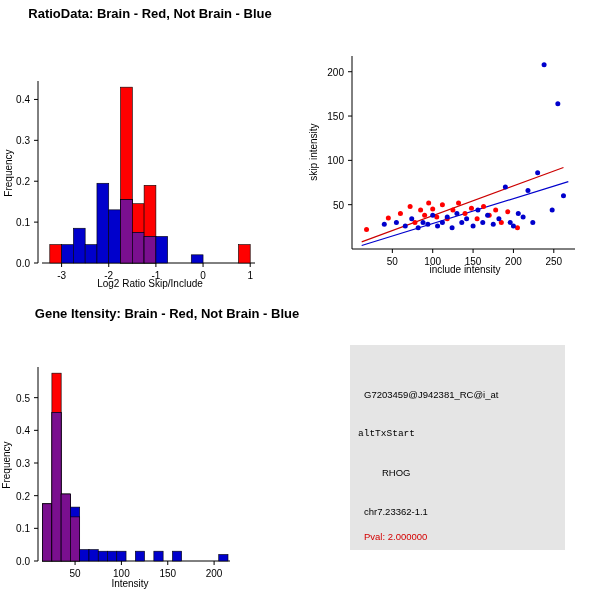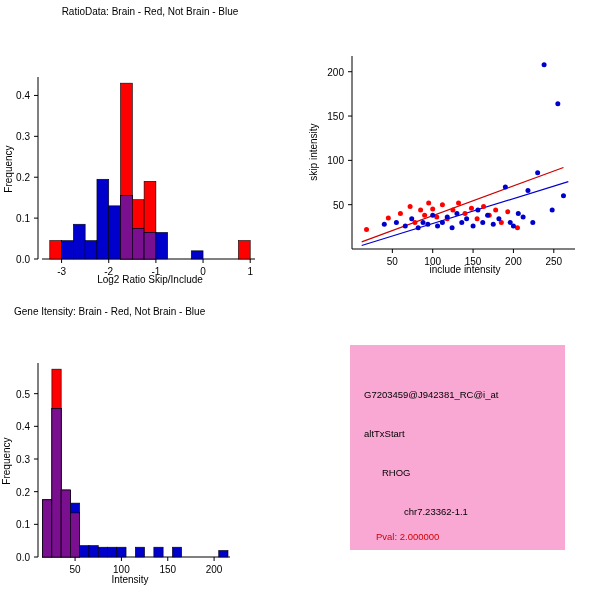--- a/index.html
+++ b/index.html
@@ -1,24 +1,24 @@
 <!DOCTYPE html>
 <html><head>
 <meta charset="utf-8">
 <style>
   html,body{margin:0;padding:0;background:#ffffff;}
   body{width:600px;height:600px;font-family:"Liberation Sans",sans-serif;color:#000;}
   #root{position:relative;width:600px;height:600px;}
   .panel{position:absolute;}
-  .title{font-weight:normal;font-size:10px;text-align:center;}
+  .title{font-weight:bold;font-size:13px;text-align:center;}
   svg{display:block;}
   text{font-family:"Liberation Sans",sans-serif;}
   .axlab{font-size:10px;}
   .ticklab{font-size:10px;}
-  .infobox{position:absolute;left:350px;top:345px;width:215px;height:205px;background:#f9a8d4;}
+  .infobox{position:absolute;left:350px;top:345px;width:215px;height:205px;background:#e5e5e5;}
   .infobox div{font-size:9.5px;color:#000;}
   .infobox .pval{color:#d40000;}
 </style>
 </head>
 <body>
 
 <div id="root">
 
   <div class="panel" style="left:0;top:6px;width:300px;height:290px;">
     <div class="title">RatioData: Brain - Red, Not Brain - Blue</div>
@@ -161,21 +161,21 @@
           <text x="44" y="114.04545454545456" text-anchor="end" class="ticklab">150</text>
           <line x1="52" y1="65.72727272727272" x2="48" y2="65.72727272727272" stroke="#000" stroke-width="1"></line>
           <text x="44" y="69.72727272727272" text-anchor="end" class="ticklab">200</text>
         </g>
       <text x="165" y="267" text-anchor="middle" class="axlab">include intensity</text>
       <text x="17" y="146" text-anchor="middle" class="axlab" transform="rotate(-90,17,146)">skip intensity</text>
     </svg>
   </div>
 
   <div class="panel" style="left:0;top:306px;width:320px;height:290px;">
-    <div class="title" style="text-align:left;padding-left:14px;">Gene Itensity: Brain - Red, Not Brain - Blue</div>
+    <div class="title" style="text-align:center;padding-left:14px;">Gene Itensity: Brain - Red, Not Brain - Blue</div>
     <svg width="320" height="270" viewBox="0 0 320 270">
       <g>
         <line x1="42" y1="240" x2="230" y2="240" stroke="#000" stroke-width="1"></line>
         <line x1="38" y1="46" x2="38" y2="240" stroke="#000" stroke-width="1"></line>
       </g>
       <g id="p3-bars">
           <rect x="42.63414634146341" y="182.83333333333331" width="9.268292682926834" height="57.166666666666686" fill="#ff0000" stroke="#000" stroke-width="0.6"></rect>
           <rect x="42.63414634146341" y="182.83333333333331" width="9.268292682926834" height="57.166666666666686" fill="#0000cc" stroke="#000" stroke-width="0.6"></rect>
           <rect x="42.63414634146341" y="182.83333333333331" width="9.268292682926834" height="57.166666666666686" fill="#7a0f8f" stroke="#000" stroke-width="0.6"></rect>
           <rect x="51.90243902439025" y="52.166666666666686" width="9.268292682926827" height="187.83333333333331" fill="#ff0000" stroke="#000" stroke-width="0.6"></rect>
@@ -219,19 +219,19 @@
           <line x1="38" y1="76.66666666666666" x2="34" y2="76.66666666666666" stroke="#000" stroke-width="1"></line>
           <text x="30" y="80.66666666666666" text-anchor="end" class="ticklab">0.5</text>
         </g>
       <text x="130" y="266" text-anchor="middle" class="axlab">Intensity</text>
       <text x="10" y="144" text-anchor="middle" class="axlab" transform="rotate(-90,10,144)">Frequency</text>
     </svg>
   </div>
 
   <div class="infobox">
     <div style="position:absolute;left:14px;top:44px;">G7203459@J942381_RC@i_at</div>
-    <div style="position:absolute;left:14px;top:83px;">altTxStart</div>
+    <div style="position:absolute;left:8px;top:83px;font-family:Liberation Mono, monospace;">altTxStart</div>
     <div style="position:absolute;left:32px;top:122px;">RHOG</div>
-    <div style="position:absolute;left:14px;top:161px;margin-left:40px;">chr7.23362-1.1</div>
-    <div class="pval" style="position:absolute;left:14px;top:186px;margin-left:12px;">Pval: 2.000000</div>
+    <div style="position:absolute;left:14px;top:161px;">chr7.23362-1.1</div>
+    <div class="pval" style="position:absolute;left:14px;top:186px;">Pval: 2.000000</div>
   </div>
 
 </div>
 
 </body></html>

